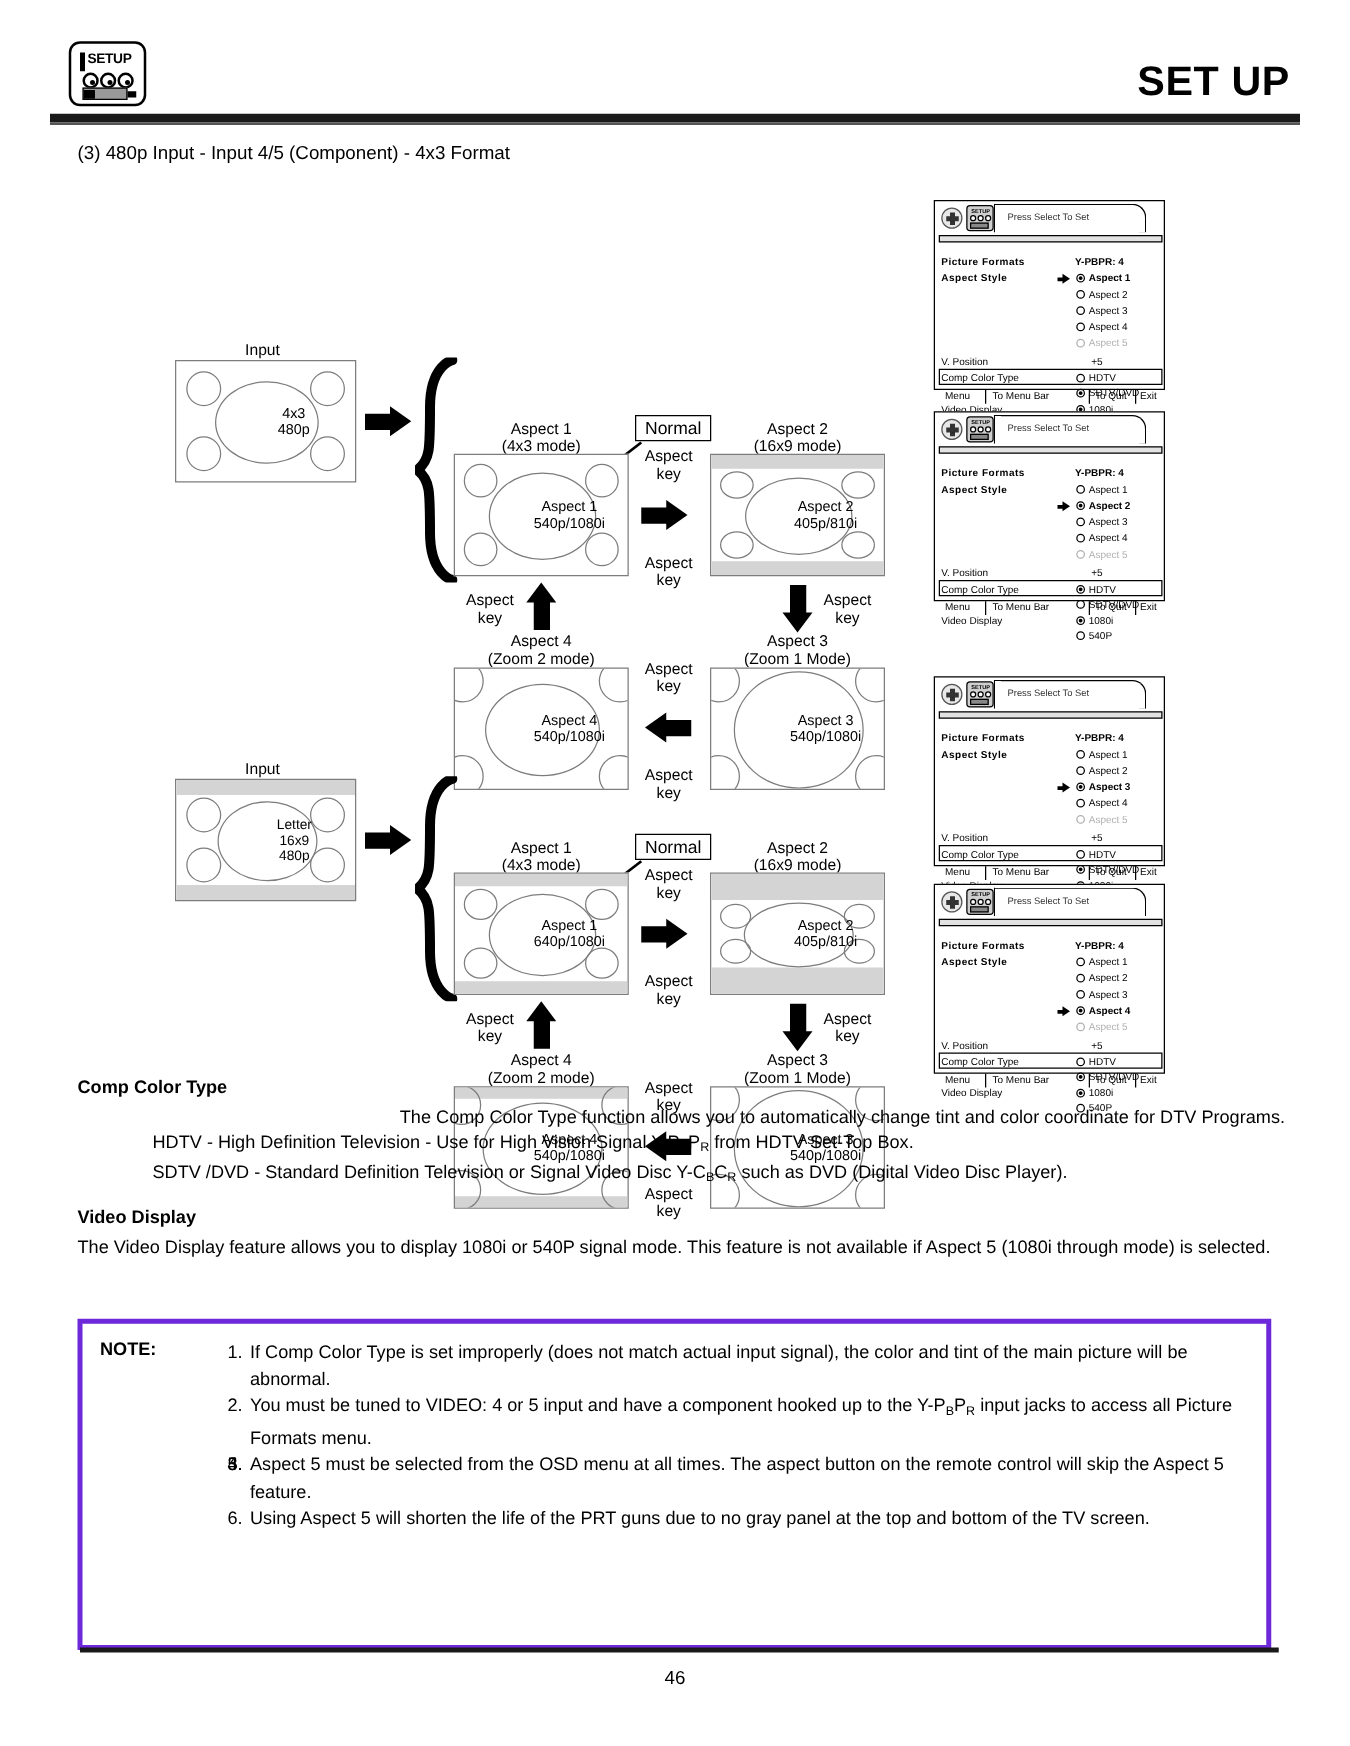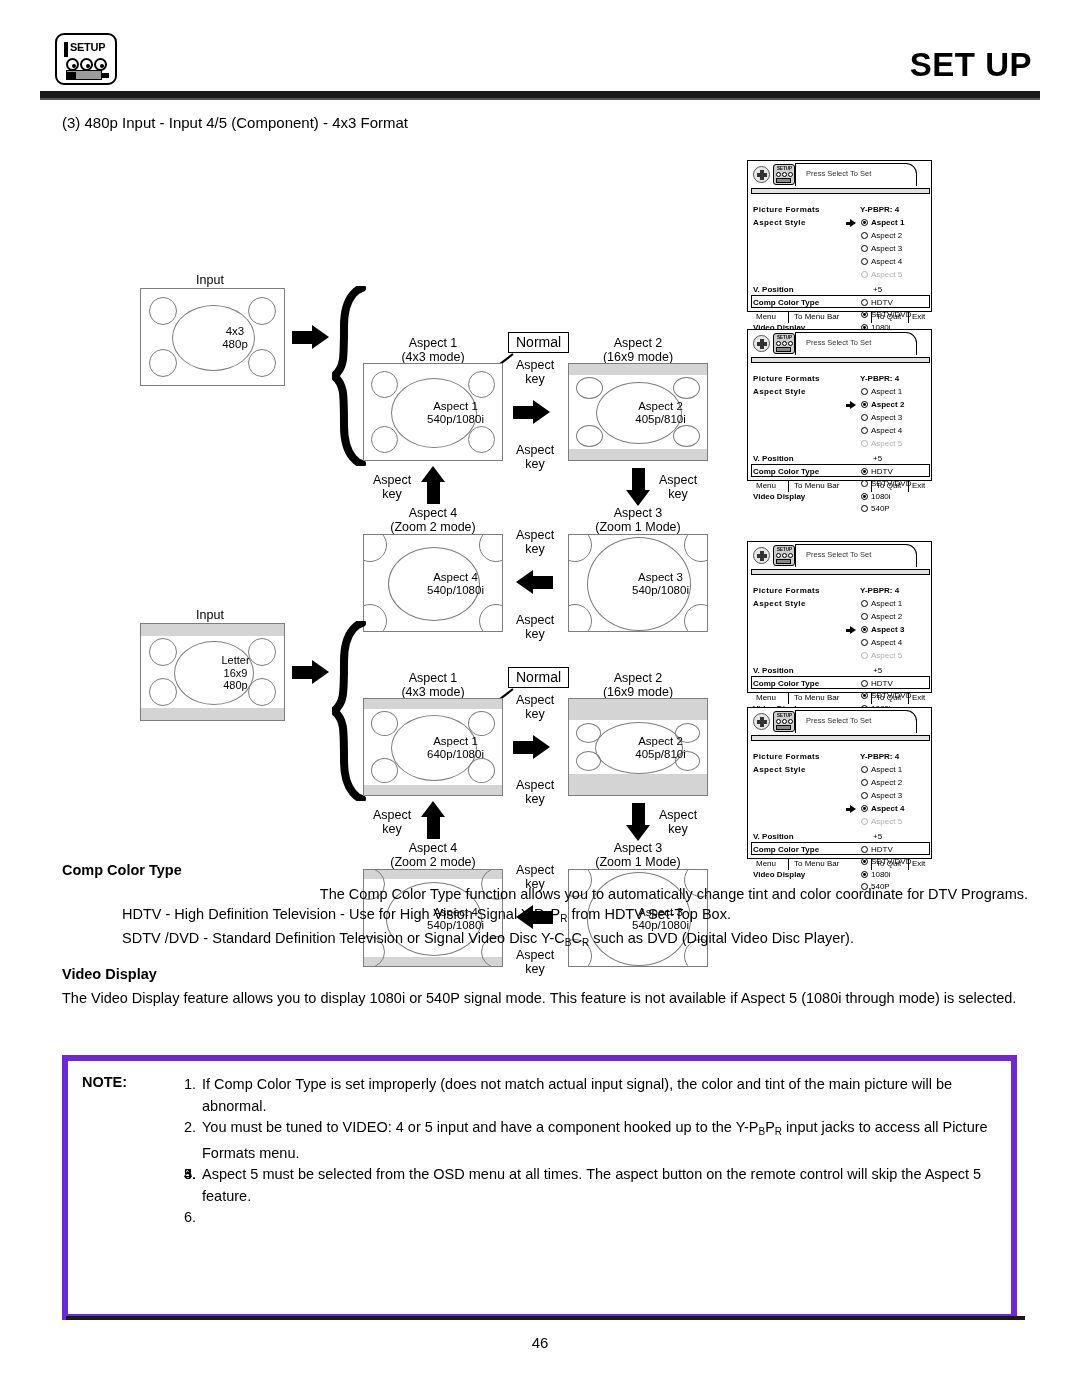--- a/index.html
+++ b/index.html
@@ -100,21 +100,21 @@
   .minisetup {
     position:absolute; left:25px; top:3px; width:22px; height:21px;
     border:1px solid #000; border-radius:3px; background:#cfcfcf;
   }
   .minisetup .mw { position:absolute; left:3px; top:1px; font-size:4.5px; font-weight:bold; }
   .minisetup .mr { position:absolute; top:7px; width:5px; height:5px; border:1px solid #000; border-radius:50%; background:#fff; }
   .minisetup .mr1 { left:2px; } .minisetup .mr2 { left:8px; } .minisetup .mr3 { left:14px; }
   .minisetup .mb { position:absolute; left:2px; top:13px; width:15px; height:5px; background:#888; border:1px solid #000; }
   .osd .hline { position:absolute; left:3px; top:27px; width:179px; height:6px; background:#e2e2e2; border:1px solid #000; }
   .osd .body { position:absolute; left:0; top:44px; width:100%; height:96px; font-size:8px; }
-  .lbl { position:absolute; left:5px; font-size:8px;font-weight:bold; }
+  .lbl { position:absolute; left:5px; font-size:8px; }
   .lbl.b { font-weight:bold; letter-spacing:0.4px; }
   .val { position:absolute; font-size:8px; }
   .val.b { font-weight:bold; }
   .radio {
     position:absolute; width:7px; height:7px; border:1.3px solid #000; border-radius:50%;
     background:#fff;
   }
   .radio.on::after {
     content:""; position:absolute; left:1.2px; top:1.2px; width:2.8px; height:2.8px;
     background:#000; border-radius:50%;
@@ -129,21 +129,21 @@
   .osd .sep { position:absolute; top:0; width:1px; height:100%; background:#000; }
 
   
   .h3 { position:absolute; font-size:14.5px; font-weight:bold; }
   .p { position:absolute; font-size:14.5px; line-height:20px; }
   sub { font-size:10px; vertical-align:-3px; }
 
   
   #notebox {
     position:absolute; left:62px; top:1055px; width:955px; height:265px;
-    border:6px solid #6d28d9;
+    border:4px solid #6d28d9;
   }
   #notebox::after { content:""; position:absolute; left:-2px; bottom:-6px; width:959px; height:4px; background:#1a1a1a; }
   #notelabel { position:absolute; left:14px; top:13px; font-size:14.5px; font-weight:bold; }
   #notelist { position:absolute; left:108px; top:13px; width:830px; }
   .noteitem { position:relative; font-size:14.5px; line-height:21.5px; padding-left:26px; margin-bottom:0px; }
   .noteitem .num { position:absolute; left:0; top:0; width:20px; text-align:right; }
   #pagenum { position:absolute; left:0; top:1334px; width:1080px; text-align:center; font-size:15px; }
 </style>
 </head>
 <body>
@@ -694,17 +694,17 @@
 <div class="p" style="left:62px; top:988px; width:958px;">The Video Display feature allows you to display 1080i or 540P signal mode.  This feature is not available if Aspect 5 (1080i through mode) is selected.</div>
 
 <div id="notebox">
   <div id="notelabel">NOTE:</div>
   <div id="notelist">
       <div class="noteitem"><span class="num">1.</span><span>If Comp Color Type is set improperly (does not match actual input signal), the color and tint of the main picture will be abnormal.</span></div>
       <div class="noteitem"><span class="num">2.</span><span>You must be tuned to VIDEO: 4 or 5 input and have a component hooked up to the Y-P<sub>B</sub>P<sub>R</sub> input jacks to access all Picture Formats menu.</span></div>
       <div class="noteitem"><span class="num">3.</span></div>
       <div class="noteitem"><span class="num">4.</span></div>
       <div class="noteitem"><span class="num">5.</span><span>Aspect 5 must be selected from the OSD menu at all times.  The aspect button on the remote control will skip the Aspect 5 feature.</span></div>
-      <div class="noteitem"><span class="num">6.</span></div>
+      <div class="noteitem"><span class="num">6.</span><span>Using Aspect 5 will shorten the life of the PRT guns due to no gray panel at the top and bottom of the TV screen.</span></div>
     </div>
 </div>
 
 <div id="pagenum">46</div>
 
 </body></html>

